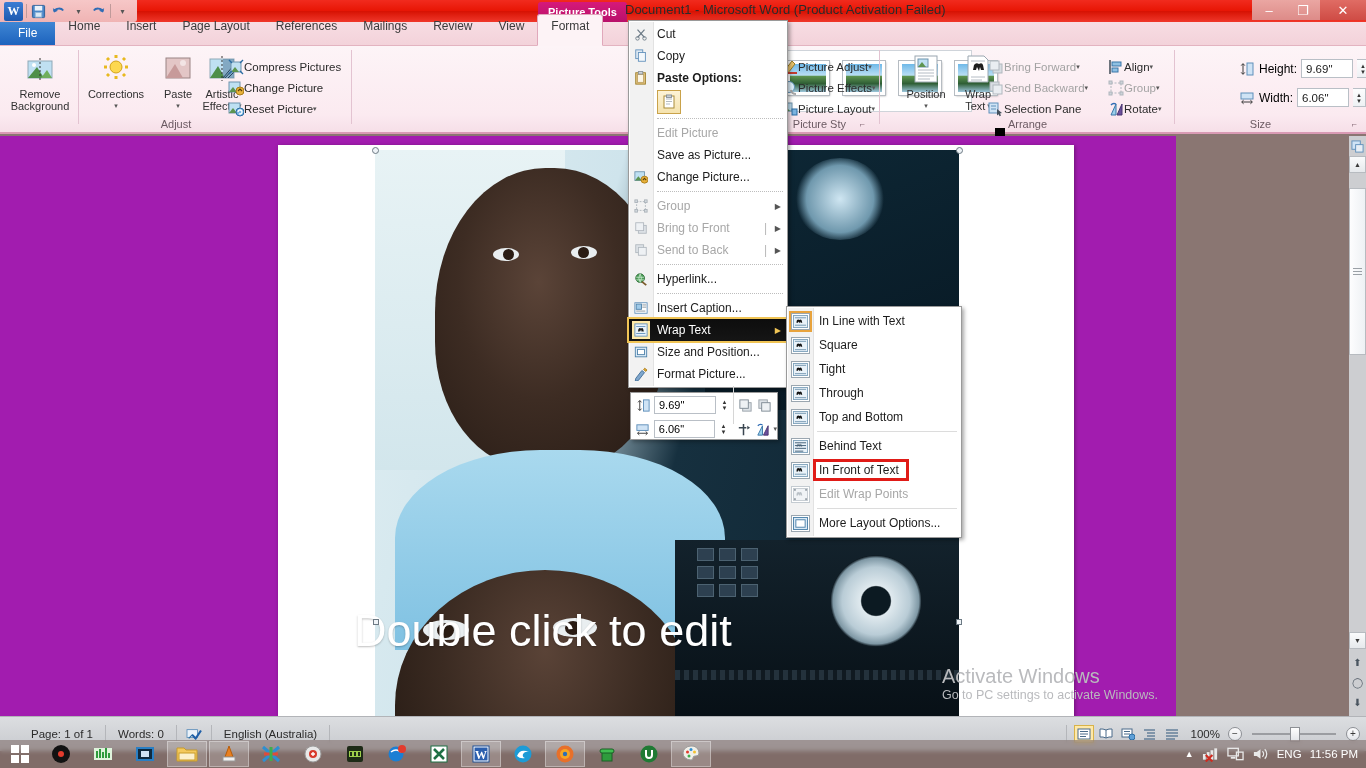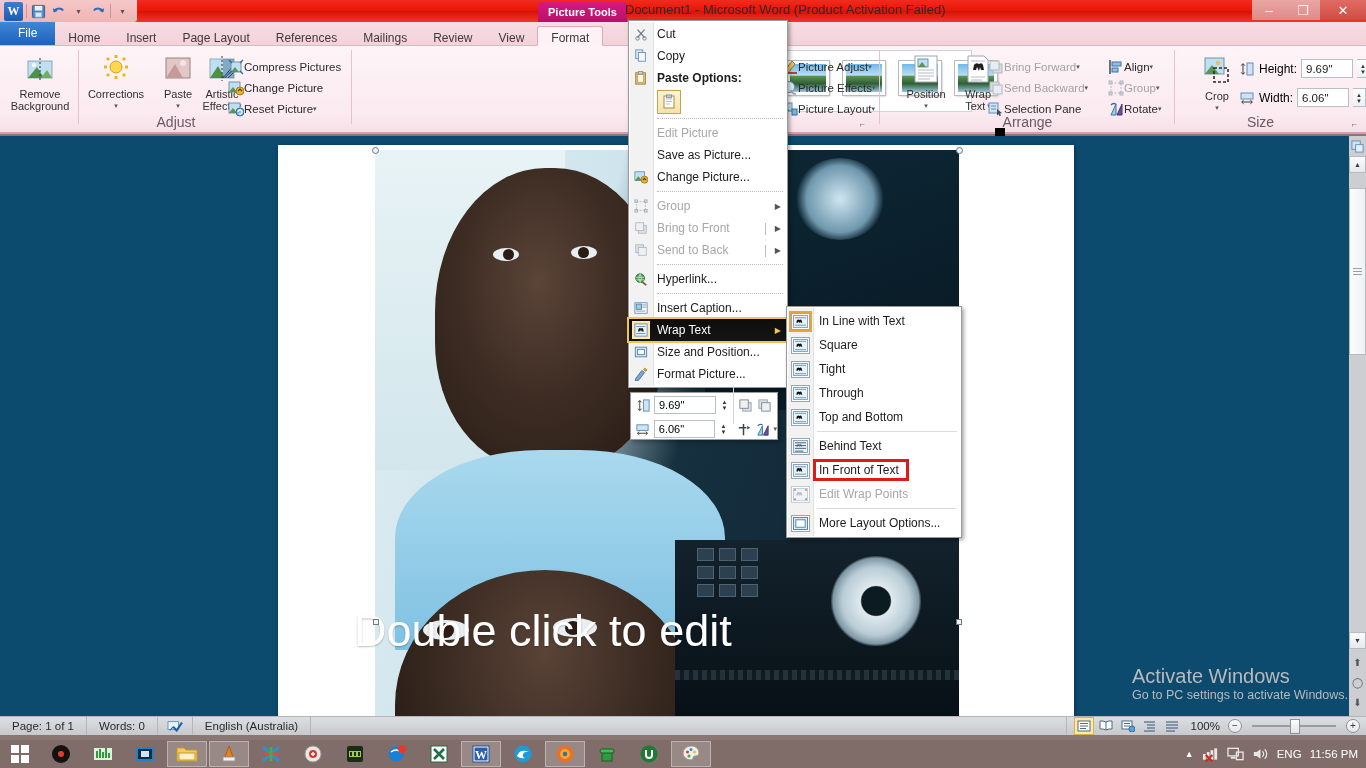--- a/index.html
+++ b/index.html
@@ -46,34 +46,34 @@
   .wbtn.max{background:linear-gradient(to bottom,#eaa6a2,#dd8b88);}
   .wbtn.close{width:46px;background:linear-gradient(to bottom,#e06c64,#cf4c45);}
 
   
   .tabstrip{
     position:absolute; left:0; top:22px; width:1366px; height:24px;
     background:linear-gradient(to bottom,#f7dde3,#f3d2da);
     border-bottom:1px solid #e3b3c0;
     display:flex; align-items:flex-end;
   }
-  .tab{ padding:4px 13px 0; font-size:12px; color:#3b3b3b; cursor:default; }
+  .tab{ padding:4px 13px 12px; font-size:12px; color:#3b3b3b; cursor:default; }
   .tab.file{ background:linear-gradient(to bottom,#3f86d4,#1d63bd); color:#fff; font-weight:normal;
              padding:4px 18px 5px; }
   .tab.active{ background:#fdf3f6; border:1px solid #e0a8bb; border-bottom:1px solid #fdf3f6;
                border-top-left-radius:3px;border-top-right-radius:3px; margin-bottom:-1px;text-align:center;}
 
   
   .ribbon{
     position:absolute;left:0;top:46px;width:1366px;height:88px;
     background:linear-gradient(to bottom,#fdf4f7 0%,#fbeaf0 80%,#f6dfe8 100%);
     border-bottom:2px solid #d99ab4;
   }
   .grp{ position:absolute; top:0; height:86px; }
-  .grp-label{ position:absolute;bottom:2px;width:100%;text-align:center;font-size:14px;color:#6b5a62;}
+  .grp-label{ position:absolute;bottom:2px;width:100%;text-align:center;font-size:11px;color:#6b5a62;}
   .grp-sep{ position:absolute; top:4px; width:1px; height:74px; background:#e3c3d1;}
   .bigbtn{ display:flex;flex-direction:column;align-items:center;justify-content:flex-start;
            width:72px;padding-top:5px;font-size:11px;color:#303030;line-height:12px;text-align:center;}
   .bigico{width:32px;height:32px;margin-bottom:3px;}
   .smallrow{ display:flex;align-items:center;gap:0;font-size:11.5px;color:#2b2b2b;height:21px;}
   .smallico{width:16px;height:16px;flex:0 0 16px;}
   .dim{color:#a3a3a3;}
   .caret{font-size:7px;color:#555;}
   .gal{ position:absolute;left:368px;top:4px;width:252px;height:62px;background:#fff;border:1px solid #cfd4da;}
   .galitem{ position:absolute;top:10px;width:42px;height:34px;background:
@@ -81,21 +81,21 @@
       border:3px solid #ffffff; outline:1px solid #b6bcc2; box-shadow:1px 1px 2px rgba(0,0,0,.35);}
   .dlg{position:absolute;bottom:3px;right:4px;width:11px;height:11px;color:#8a6f7c;font-size:9px;
        display:flex;align-items:center;justify-content:center;}
 
   .spin{ width:52px;height:19px;border:1px solid #b9bfc6;background:#fff;font-size:11.5px;
          display:flex;align-items:center;padding-left:4px;color:#222;}
   .spinbtns{width:13px;height:19px;border:1px solid #b9bfc6;border-left:none;background:linear-gradient(to bottom,#fdfdfe,#eef1f4);
             display:flex;flex-direction:column;align-items:center;justify-content:center;font-size:6px;color:#333;line-height:6px;}
 
   
-  .docarea{ position:absolute;left:0;top:136px;width:1366px;height:580px;background:#0c4a6e;}
+  .docarea{ position:absolute;left:0;top:136px;width:1176px;height:580px;background:#a21caf;}
   .page{ position:absolute;left:278px;top:9px;width:796px;height:578px;background:#fff;
          box-shadow:1px 1px 4px rgba(0,0,0,.35);}
   .photo{ position:absolute;left:97px;top:5px;width:584px;height:573px; overflow:hidden; }
   
   .ph-bg{position:absolute;inset:0;background:linear-gradient(105deg,#dfeef2 0%,#cfe4ec 34%,#16303f 52%,#0d2230 100%);}
   .ph-wall{position:absolute;left:0;top:0;width:190px;height:320px;background:linear-gradient(180deg,#e8f3f5,#d2e6ec);}
   .ph-head1{position:absolute;left:60px;top:18px;width:230px;height:300px;border-radius:48% 48% 42% 42%;
         background:radial-gradient(ellipse at 45% 38%,#5b4438 0%,#3d2c23 45%,#241913 100%);}
   .ph-eye1{position:absolute;width:26px;height:13px;border-radius:50%;background:#e9eef0;}
   .ph-pup1{position:absolute;width:11px;height:11px;border-radius:50%;background:#2a1c14;}
@@ -125,23 +125,23 @@
   
   .vsb{position:absolute;right:0;top:136px;width:17px;height:580px;background:#cdced1;}
   .vsb-btn{width:17px;height:17px;background:linear-gradient(to bottom,#fafbfc,#e6e9ec);border:1px solid #b7bbc0;
            display:flex;align-items:center;justify-content:center;font-size:7px;color:#3a3a3a;}
   .vsb-thumb{position:absolute;left:0;top:52px;width:17px;height:167px;border:1px solid #b7bbc0;
              background:linear-gradient(to right,#fdfdfe,#eef1f4);display:flex;align-items:center;justify-content:center;}
   .vsb-grip{width:9px;height:8px;background:repeating-linear-gradient(to bottom,#9aa0a6 0 1px,transparent 1px 3px);}
   .sb-icon{position:absolute;left:0;width:17px;height:17px;display:flex;align-items:center;justify-content:center;font-size:10px;color:#4a5560;}
 
   
-  .status{position:absolute;left:0;top:716px;width:1366px;height:19px;
+  .status{position:absolute;left:0;top:716px;width:1366px;height:35px;
     background:linear-gradient(to bottom,#dcdee1,#c7c9cd);border-top:1px solid #b2b4b8;
-    display:flex;align-items:center;font-size:11.5px;color:#2b2b2b;}
+    display:flex;align-items:center;font-size:11.5px;color:#2b2b2b;padding-left:19px;}
   .st-item{padding:0 12px;height:18px;display:flex;align-items:center;border-right:1px solid #b4b6ba;}
   .st-item:first-child{border-left:none;}
   .vbtn{width:20px;height:18px;display:flex;align-items:center;justify-content:center;margin:0 1px;font-size:12px;color:#3c4650;}
   .vbtn.sel{background:#ffe9a8;border:1px solid #d8b349;}
   .zslider{width:104px;height:18px;position:relative;display:flex;align-items:center;}
   .ztrack{position:absolute;left:10px;right:10px;height:2px;background:#9b9da1;}
   .zthumb{position:absolute;left:48px;width:10px;height:15px;background:linear-gradient(to bottom,#fefefe,#e2e4e8);
           border:1px solid #8d9095;}
   .zbtn{width:14px;height:14px;border-radius:50%;border:1px solid #8d9095;background:linear-gradient(to bottom,#fcfcfd,#e4e6ea);
         display:flex;align-items:center;justify-content:center;font-size:10px;color:#3a3a3a;line-height:10px;}
@@ -398,20 +398,21 @@
                 <rect x="1" y="2" width="9" height="8" fill="#bfe0f2" stroke="#6f93ad"></rect>
                 <path d="M1 10 L4 6 L8 10 Z" fill="#5d9450"></path>
                 <rect x="10" y="8" width="5" height="6" fill="#7bb4e0" stroke="#2b6ca3"></rect>
               </svg>
           </span>
           <span>Picture Layout</span>
           <span class="caret">▾</span>
         </div>
       </div>
 
+      <div class="grp-label" style="left:0;width:528px;text-align:right;padding-right:34px;">Picture Sty</div>
       <div class="dlg" style="right:12px;bottom:3px;">⌐</div>
       <div class="grp-sep" style="left:527px;"></div>
     </div>
 
     <div class="grp" style="left:880px;width:295px;">
       <div style="position:absolute;left:10px;top:2px;" class="bigbtn">
         <span class="bigico">
           <svg width="32" height="32" viewBox="0 0 32 32">
               <rect x="5" y="3" width="22" height="26" fill="#fff" stroke="#9aa6b0"></rect>
               <rect x="8" y="6" width="10" height="8" fill="#bfe0f2" stroke="#6f93ad"></rect>
@@ -521,33 +522,20 @@
           <span>Rotate</span>
           <span class="caret">▾</span>
         </div>
       </div>
 
       <div class="grp-label">Arrange</div>
       <div class="grp-sep" style="left:294px;"></div>
     </div>
 
     <div class="grp" style="left:1175px;width:191px;">
-      <div style="position:absolute;left:6px;top:4px;" class="bigbtn">
-        <span class="bigico">
-          <svg width="32" height="32" viewBox="0 0 32 32">
-              <rect x="4" y="3" width="19" height="16" fill="#bfe0f2" stroke="#6f93ad"></rect>
-              <path d="M4 19 L11 10 L18 19 Z" fill="#5d9450"></path>
-              <circle cx="17" cy="8" r="2.2" fill="#f0b962"></circle>
-              <rect x="13" y="13" width="14" height="14" fill="none" stroke="#2b2b2b" stroke-width="1.6" stroke-dasharray="3,2"></rect>
-              <path d="M13 11 v18 M11 20 h18" stroke="#2b2b2b" stroke-width="1.6" fill="none" opacity="0"></path>
-            </svg>
-        </span>
-        <span>Crop</span>
-        <span class="caret">▾</span>
-      </div>
 
       <div style="position:absolute;left:64px;top:13px;display:flex;align-items:center;gap:4px;">
         <span class="smallico">
           <svg width="16" height="16" viewBox="0 0 16 16">
               <rect x="8" y="2" width="6" height="12" fill="#cfe3f5" stroke="#5f8fba"></rect>
               <path d="M4 3 v10 M2.2 4.6 L4 2.6 L5.8 4.6 M2.2 11.4 L4 13.4 L5.8 11.4" stroke="#3a3a3a" fill="none" stroke-width="1"></path>
             </svg>
         </span>
         <span>Height:</span>
         <span class="spin">9.69"</span>

